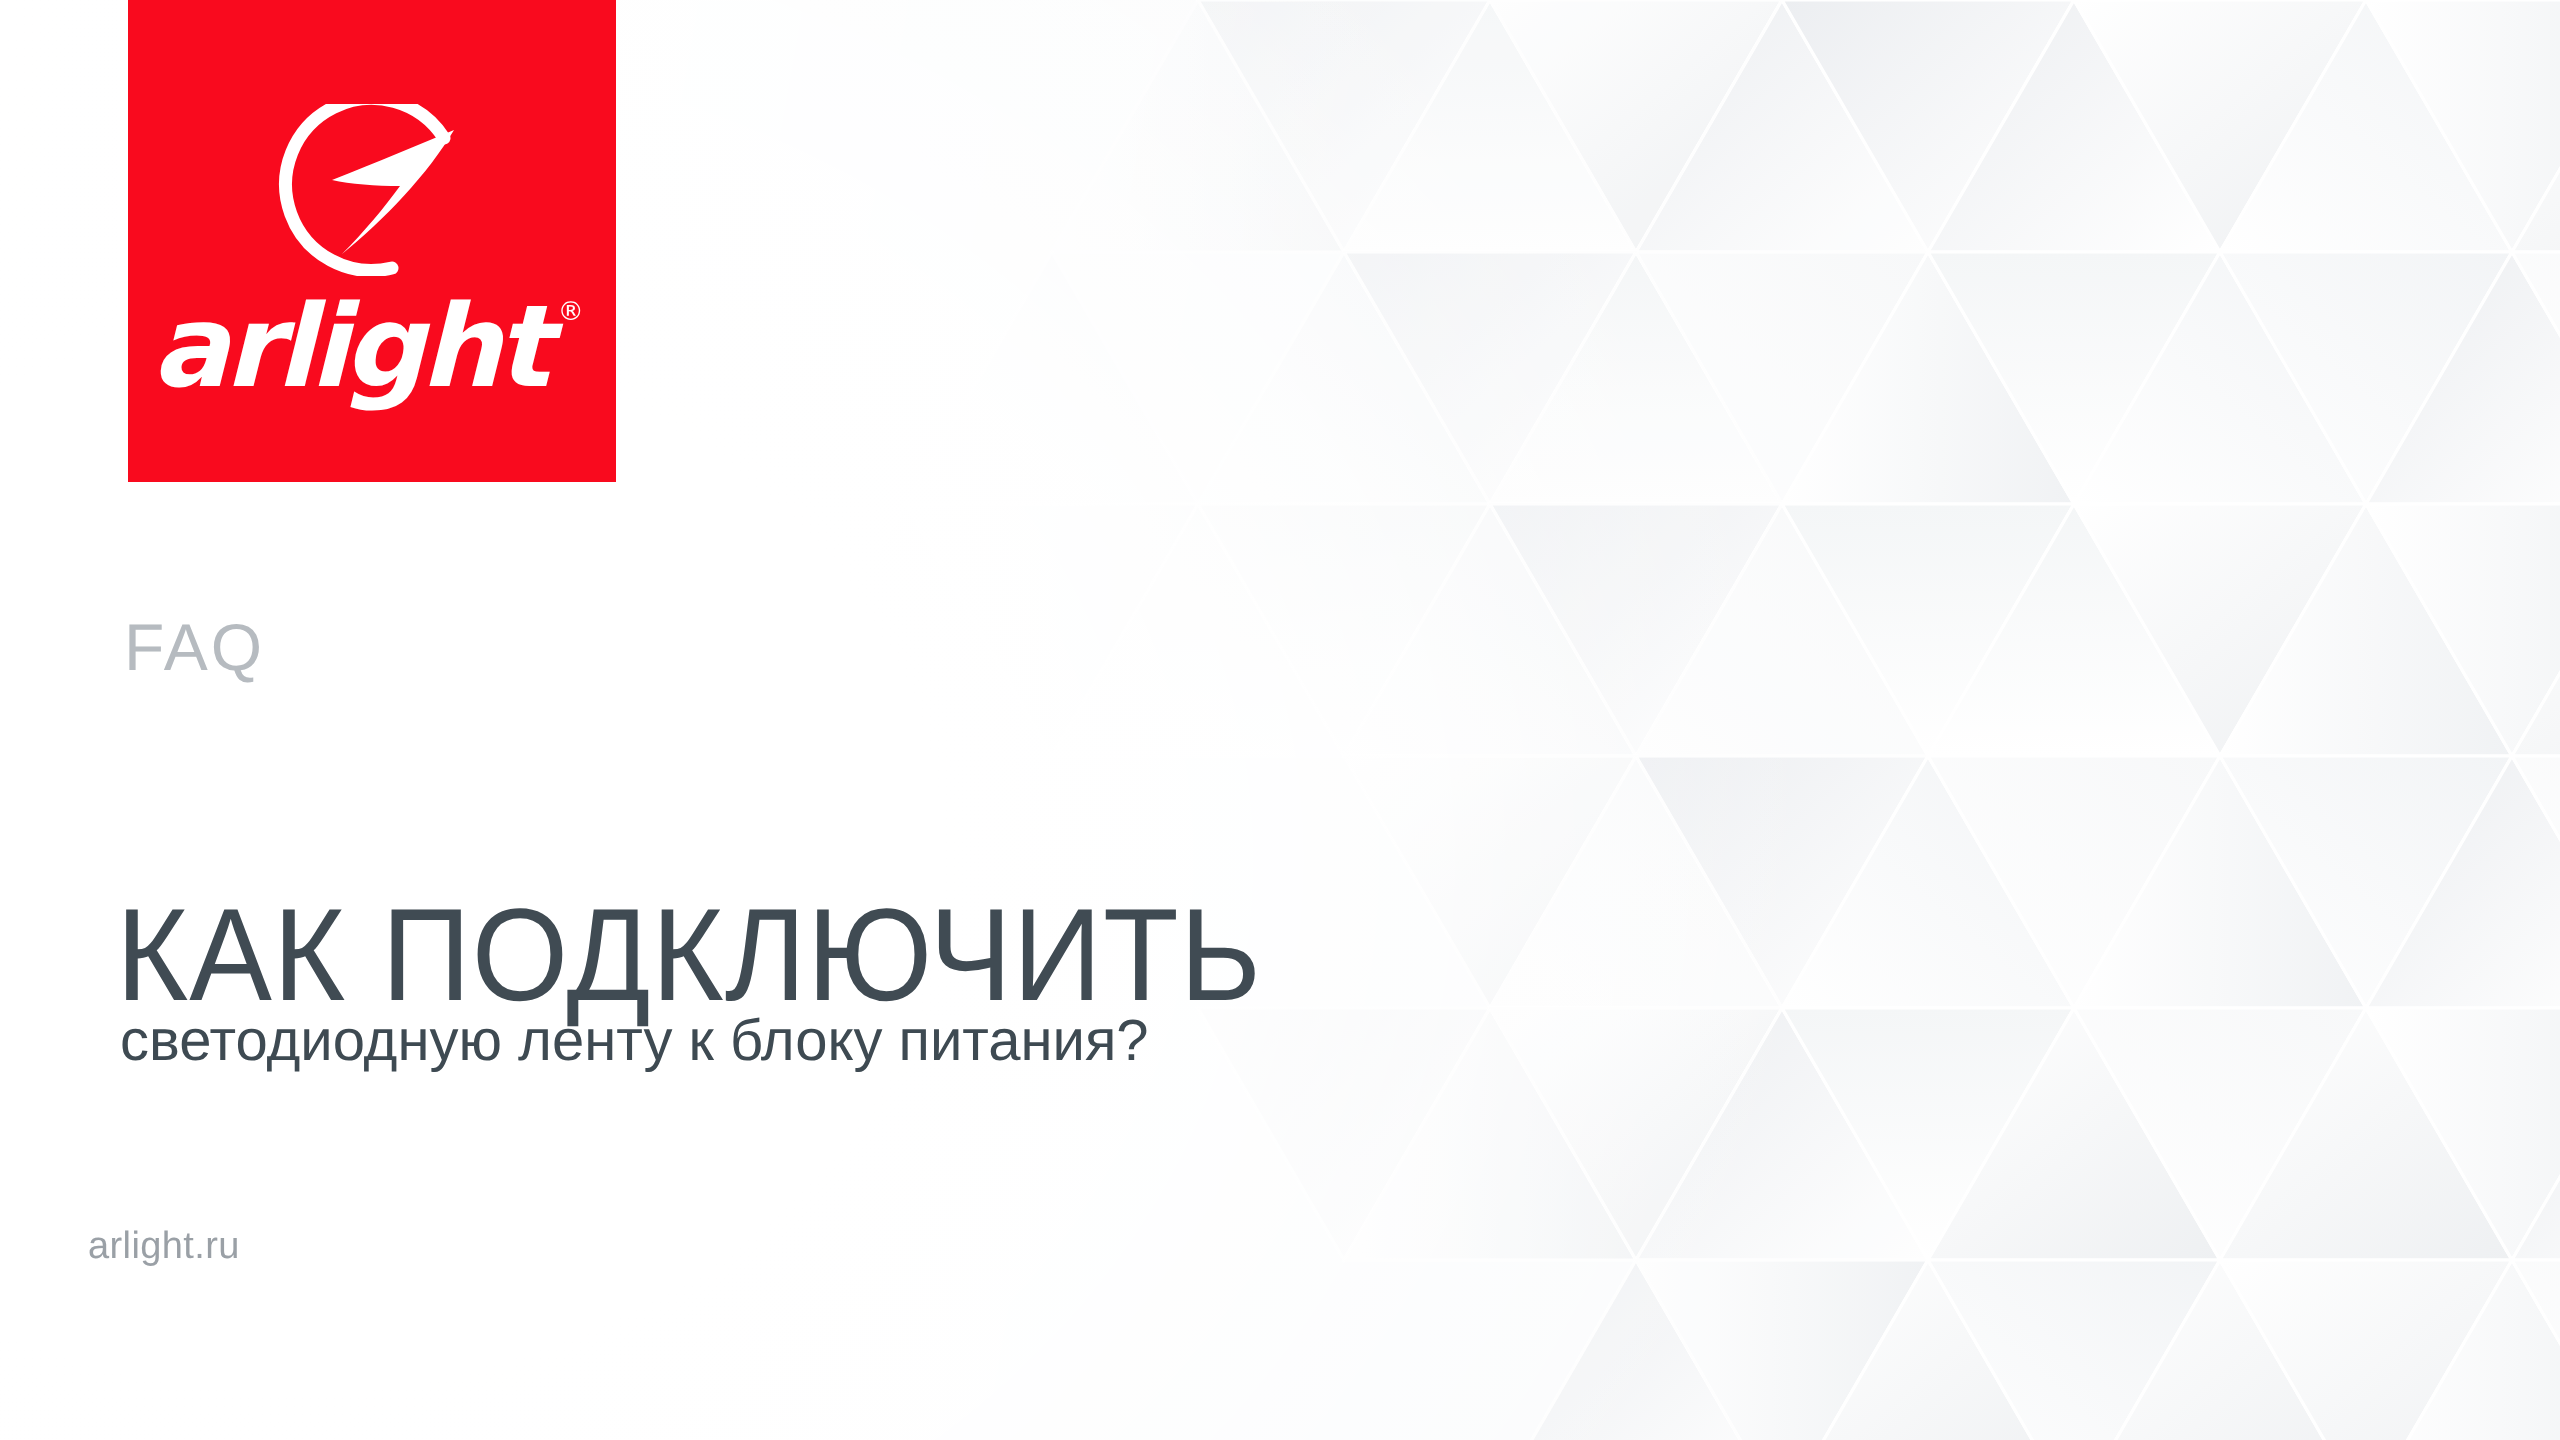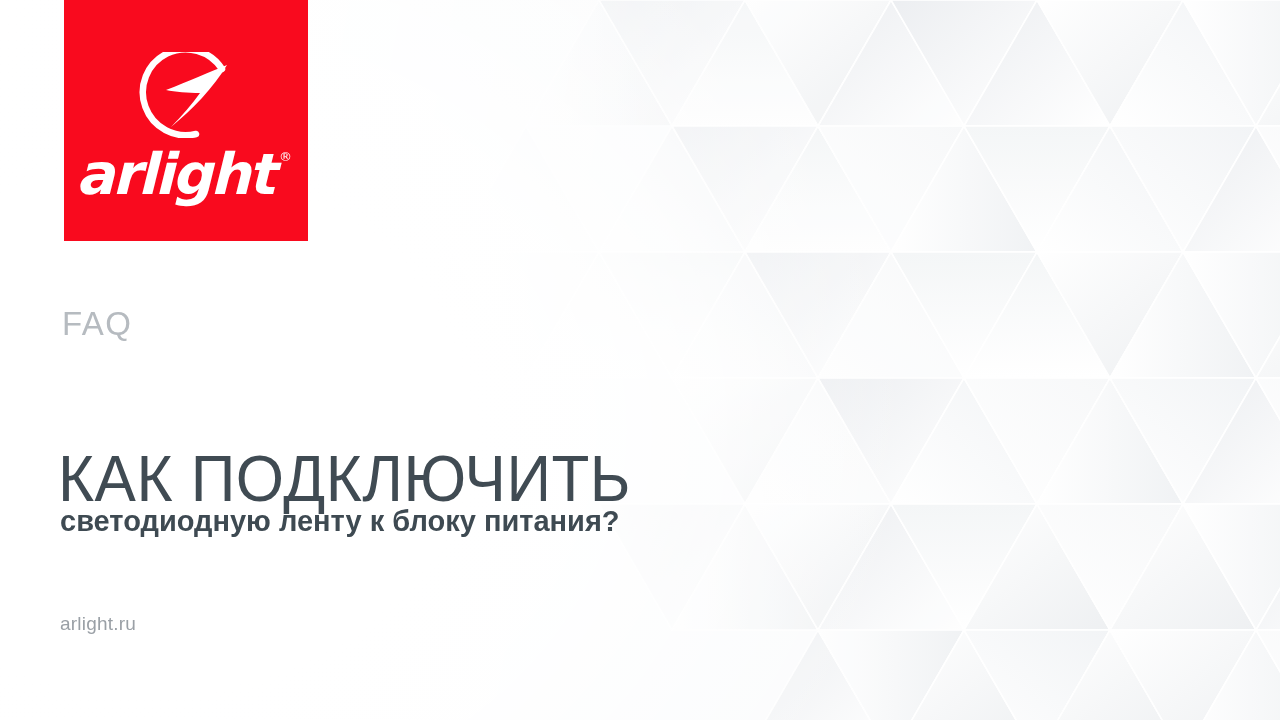--- a/index.html
+++ b/index.html
@@ -118,31 +118,31 @@
     white-space: nowrap;
     transform: scaleY(1.06);
     transform-origin: left top;
   }
 
   #subhead {
     position: absolute;
     left: 60px;
     top: 478px;
     font-size: 29px;
-    font-weight: 700;
+    font-weight: 400;
     letter-spacing: 0px;
     color: #3e4a52;
     line-height: 1.25;
     white-space: nowrap;
     margin-top: 25px;
   }
 
   #site-url {
     position: absolute;
-    left: 60px;
+    left: 44px;
     top: 614px;
     font-size: 19px;
     font-weight: 400;
     letter-spacing: 0.2px;
     color: #9aa0a6;
     line-height: 1;
     white-space: nowrap;
   }
 </style>
 </head>

